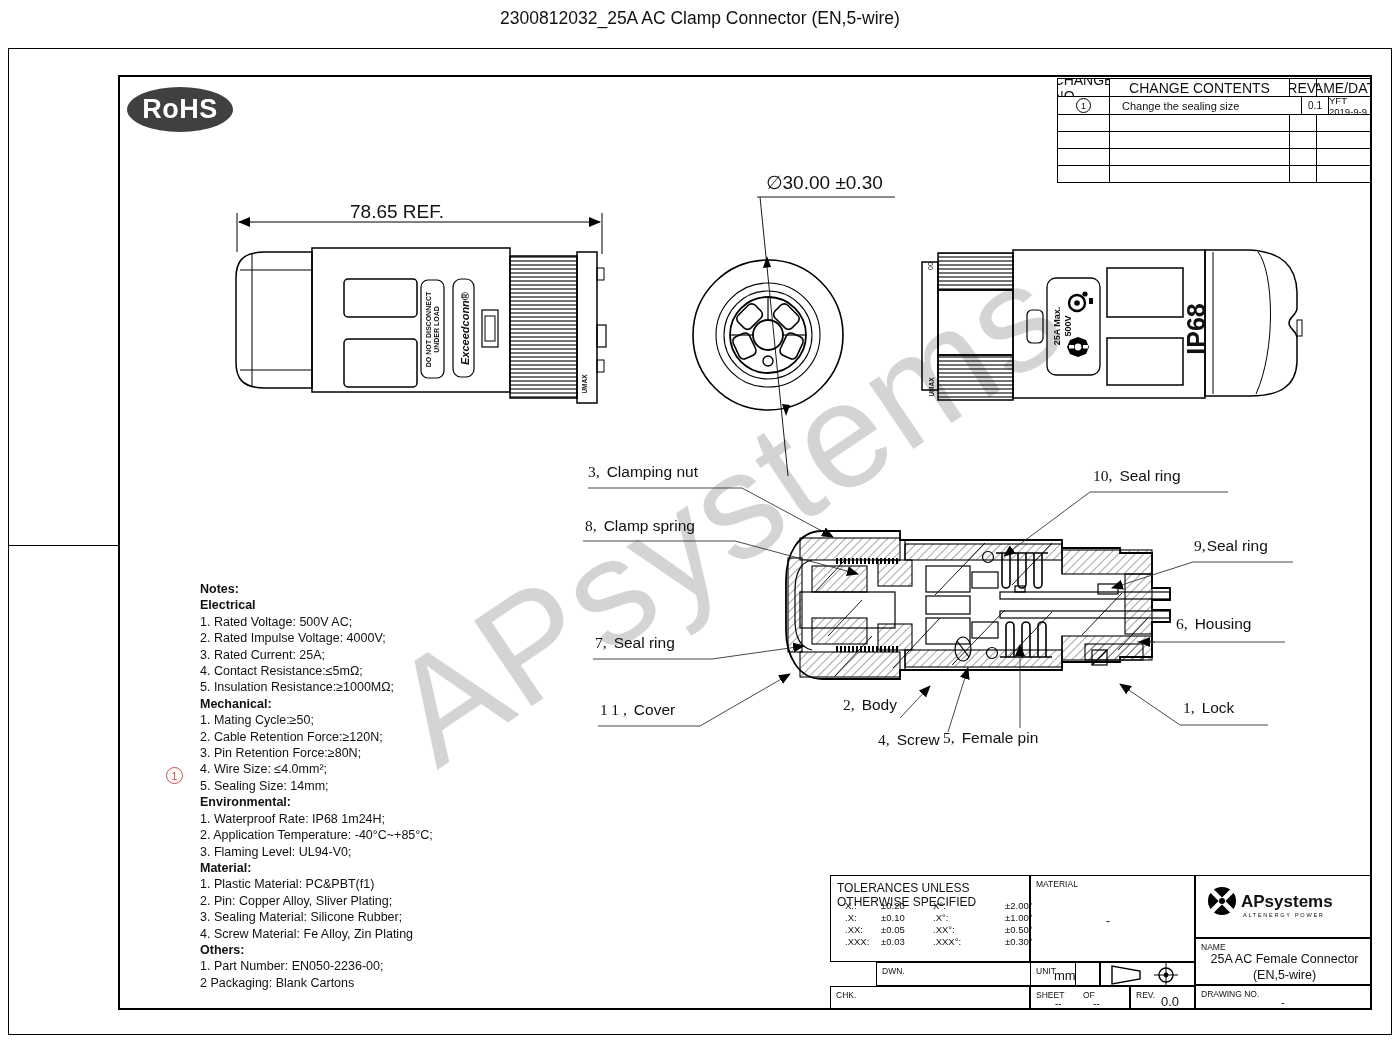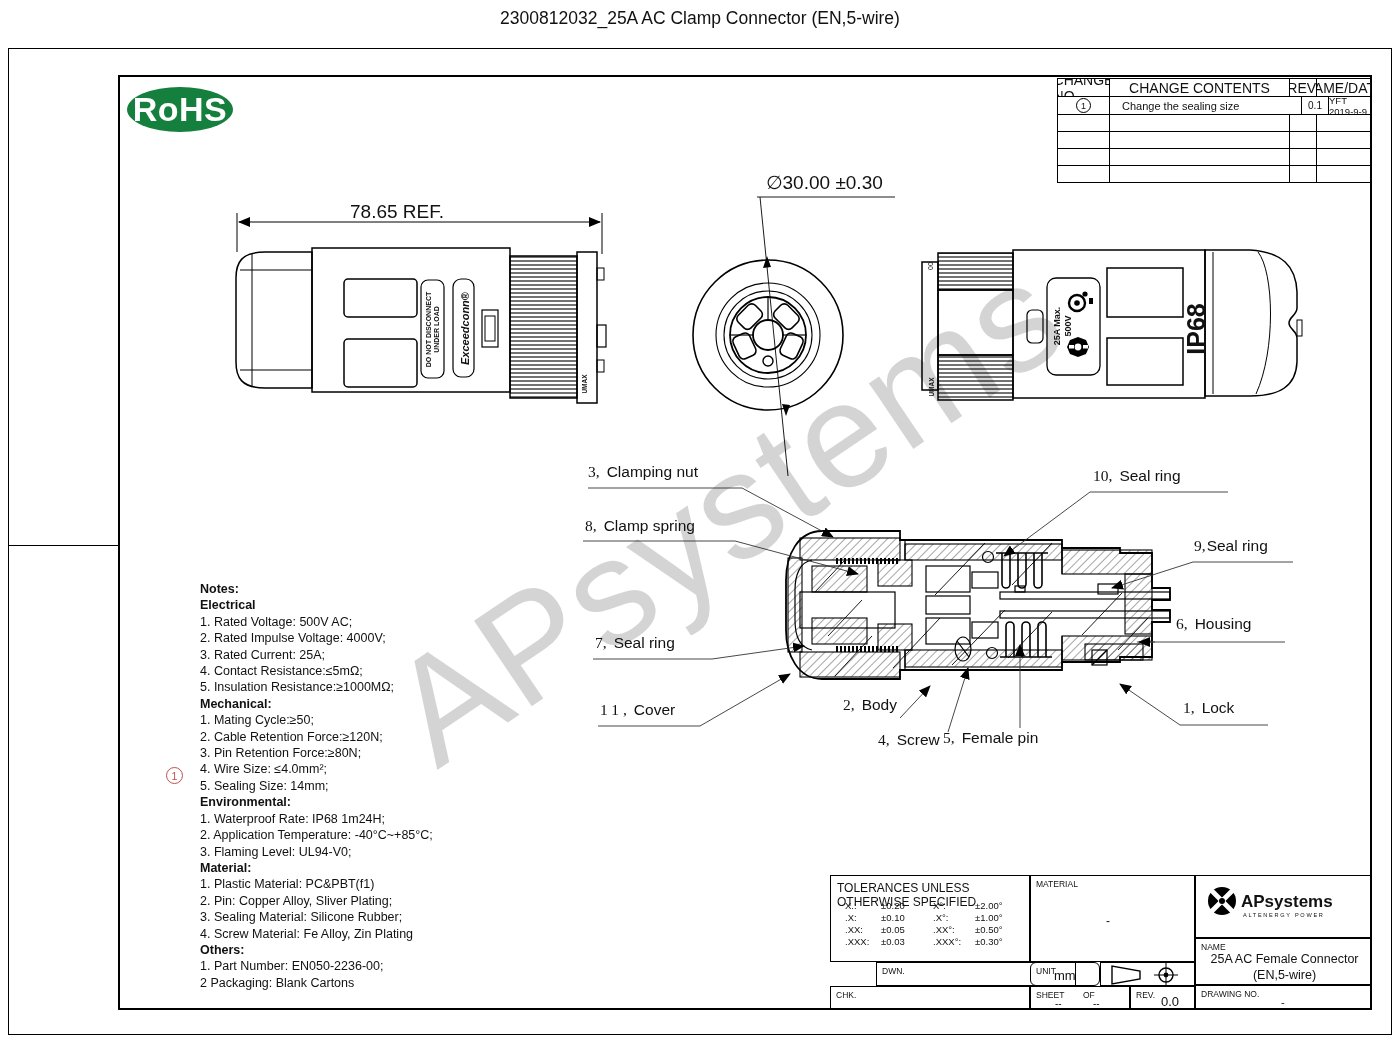--- a/index.html
+++ b/index.html
@@ -9,22 +9,22 @@
   .z3{z-index:3;}
   #wm{z-index:1;font-size:150px;line-height:150px;font-weight:500;letter-spacing:2px;
       color:rgba(0,0,0,0.17);transform:rotate(-34deg);transform-origin:0 0;white-space:nowrap;}
   #cad{position:absolute;left:0;top:0;z-index:2;pointer-events:none;}
   .frame{border:1.6px solid #000;z-index:2;}
   .frame2{border:2px solid #000;z-index:2;}
   .box{border:1.5px solid #000;z-index:3;background:transparent;}
   .rot{transform:rotate(-90deg);transform-origin:0 0;display:flex;align-items:center;
        justify-content:center;text-align:center;}
   .pagetitle{width:100%;text-align:center;font-size:17.5px;}
-  .rohs{border-radius:50%;background:#15803d;color:#fff;display:flex;align-items:center;
-        justify-content:center;font-size:34px;font-weight:bold;letter-spacing:0.5px;}
+  .rohs{border-radius:50%;background:#404040;color:#fff;display:flex;align-items:center;
+        justify-content:center;font-size:27px;font-weight:bold;letter-spacing:0.5px;}
   
   .ct{display:flex;flex-direction:column;border:1.8px solid #000;background:transparent;}
   .ct-row{display:flex;border-top:1px solid #000;}
   .ct-row:first-child{border-top:none;}
   .ct-c{border-left:1px solid #000;display:flex;align-items:center;justify-content:center;
         overflow:hidden;}
   .ct-c:first-child{border-left:none;}
   .c1{width:51px;}.c2{width:179px;}.c3{width:26px;}.c4{width:57px;flex:1;}
   .circnum{display:inline-flex;width:13px;height:13px;border:1px solid #000;border-radius:50%;
            align-items:center;justify-content:center;font-size:9px;}
@@ -36,21 +36,21 @@
   
   .plabel{display:flex;align-items:baseline;white-space:nowrap;font-size:15.5px;}
   .pnum{font-family:"Liberation Serif","DejaVu Serif",serif;font-size:15.5px;}
   .pcomma{font-family:"Liberation Serif","DejaVu Serif",serif;margin-right:7px;}
   .pnum-wide{letter-spacing:4px;}
   .dim{font-size:19px;white-space:nowrap;}
   .tb-label{font-size:8.5px;position:absolute;left:5px;top:3px;}
   .tol-head{font-size:12px;position:absolute;left:6px;top:5px;}
   .tol-row{position:absolute;font-size:9.5px;display:flex;}
   .tol-row span{display:inline-block;}
-  .tl1{width:36px;padding-left:14px;}.tv1{width:52px;}.tl2{width:42px;}.tv2{width:52px;}
+  .tl1{width:36px;padding-left:14px;}.tv1{width:52px;}.tl2{width:42px;}.tv2{width:52px;margin-left:30px;}
   .brandline{font-size:17px;font-weight:bold;white-space:nowrap;}
   .tagline{font-size:5.6px;letter-spacing:1.7px;white-space:nowrap;}
   .namecenter{width:177px;text-align:center;font-size:12.5px;white-space:nowrap;}
 </style>
 </head>
 <body>
 
 <div id="wm" class="abs" style="left:366px;top:665px;">APsystems</div>
 
 <div class="abs pagetitle z3" style="top:8px;left:0;">2300812032_25A AC Clamp Connector (EN,5-wire)</div>
@@ -419,21 +419,21 @@
 <div class="abs box" style="left:876px;top:962px;width:200px;height:24px;">
   <span class="tb-label">DWN.</span>
   </div>
 <div class="abs box" style="left:830px;top:986px;width:200px;height:24px;">
   <span class="tb-label">CHK.</span>
   </div>
 <div class="abs box" style="left:1030px;top:875px;width:165px;height:87px;">
   <span class="tb-label">MATERIAL</span>
   <span class="abs" style="left:75px;top:38px;font-size:12px;">-</span>
   </div>
-<div class="abs box" style="left:1030px;top:962px;width:70px;height:24px;border-radius:6px;">
+<div class="abs box" style="left:1030px;top:962px;width:70px;height:24px;">
   <span class="tb-label">UNIT</span>
   <span class="abs" style="left:23px;top:5px;font-size:13px;">mm</span>
   </div>
 <div class="abs box" style="left:1100px;top:962px;width:95px;height:24px;"></div>
 <div class="abs box" style="left:1030px;top:986px;width:100px;height:24px;">
   <span class="tb-label">SHEET</span>
   <span class="abs" style="left:52px;top:3px;font-size:8.5px;">OF</span>
   <span class="abs" style="left:24px;top:11px;font-size:10px;">--</span>
   <span class="abs" style="left:62px;top:11px;font-size:10px;">--</span>
   </div>

